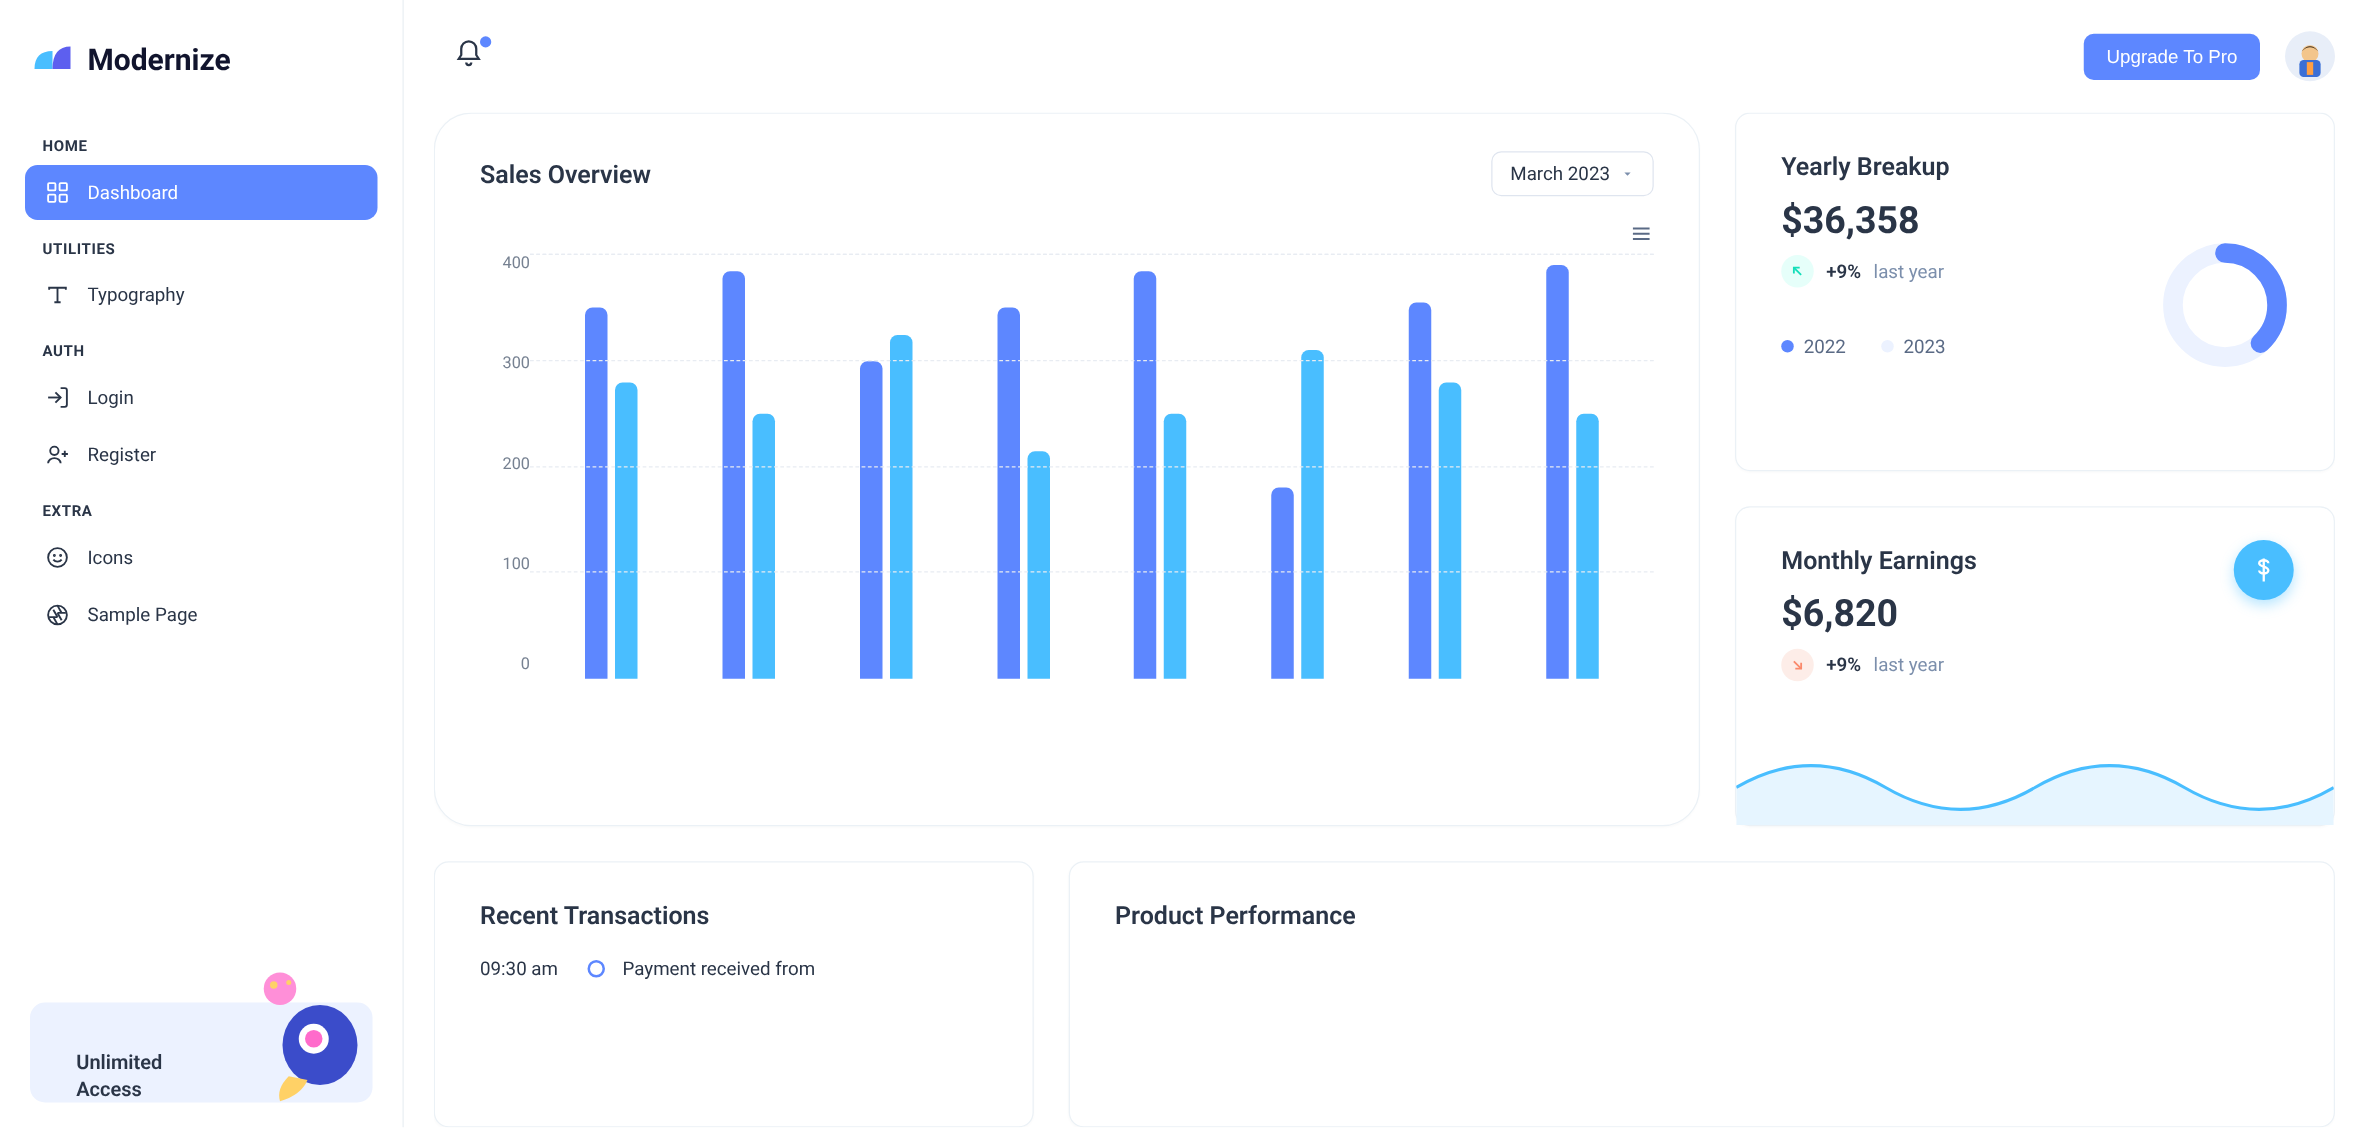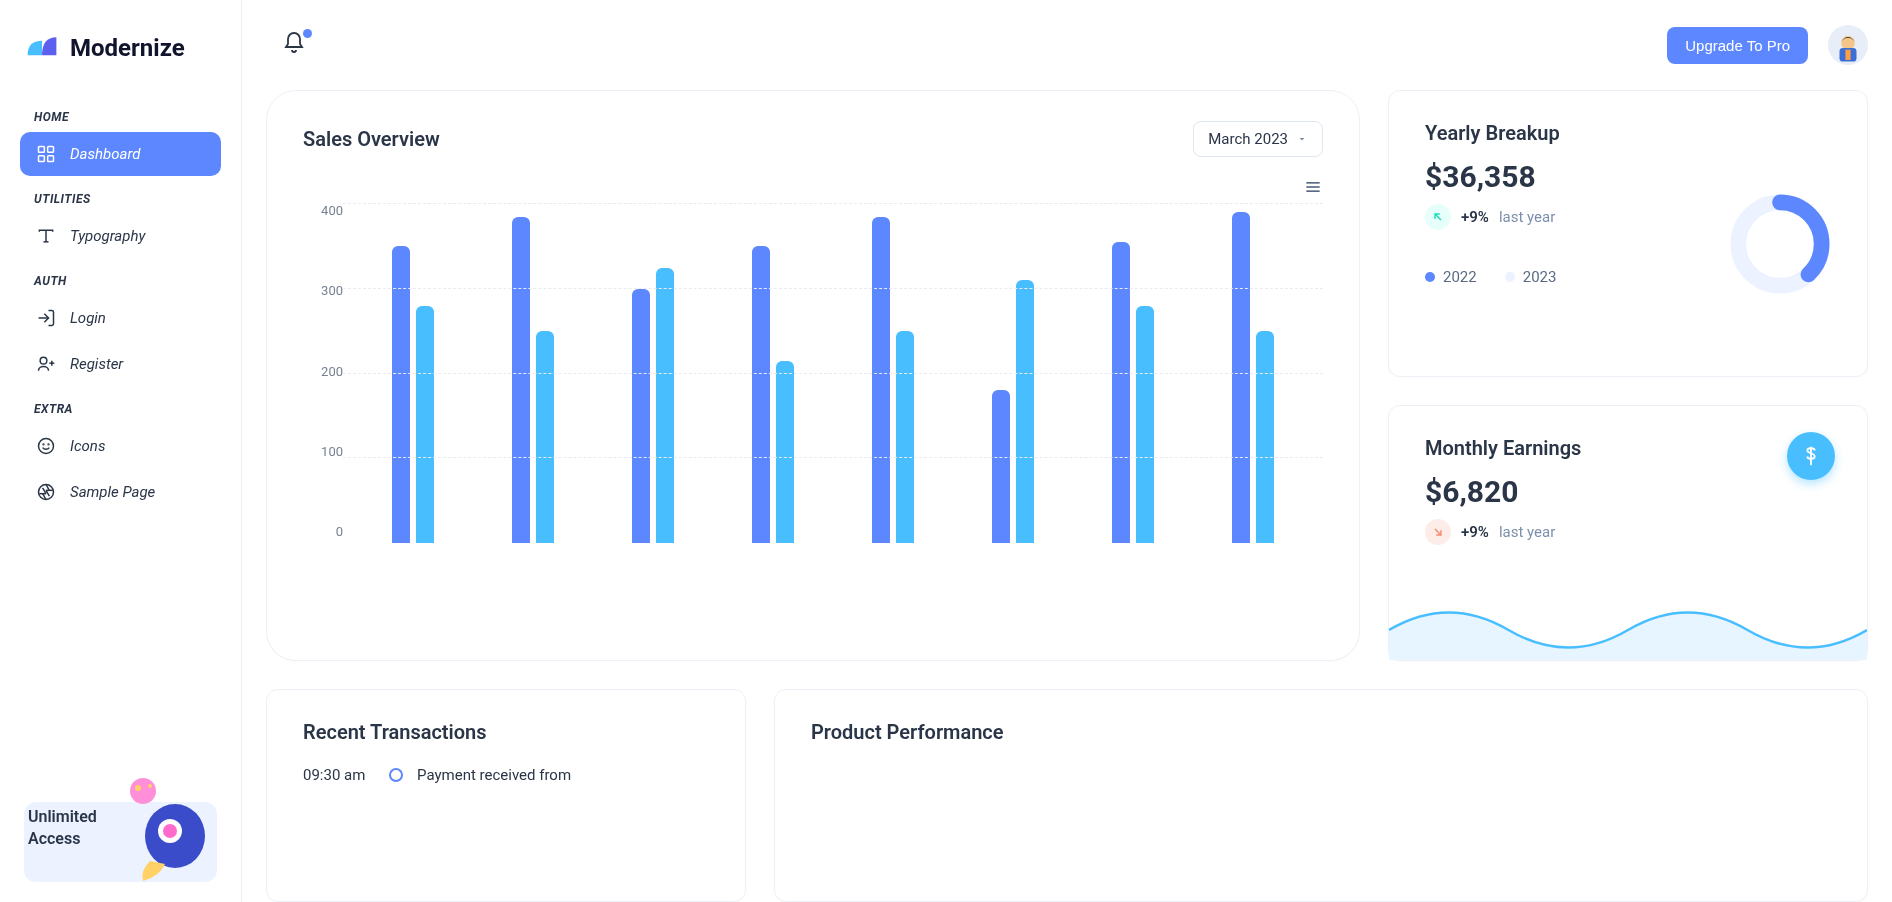--- a/index.html
+++ b/index.html
@@ -8,21 +8,21 @@
   background: #ffffff;
   color: #2a3547;
   display: flex;
   width: 1892px;
   height: 902px;
   overflow: hidden;
 }
 
 
 .sidebar {
-  width: 242px;
+  width: 323px;
   background: #ffffff;
   border-right: 1px solid #eaeff4;
   padding: 20px 0;
   display: flex;
   flex-direction: column;
   position: relative;
 }
 .brand {
   display: flex;
   align-items: center;
@@ -35,21 +35,20 @@
   position: relative;
 }
 .brand-logo svg { width: 100%; height: 100%; }
 .brand-name {
   font-size: 24px;
   font-weight: 700;
   color: #11142d;
 }
 .nav-section {
   padding: 0 20px;
-  font-style: italic;
 }
 .nav-label {
   font-size: 12px;
   font-weight: 700;
   color: #2a3547;
   letter-spacing: 0.5px;
   padding: 14px 14px 8px 14px;
 }
 .nav-item {
   display: flex;
@@ -73,21 +72,21 @@
   align-items: center;
   justify-content: center;
 }
 .nav-item .nav-icon svg { width: 100%; height: 100%; }
 .nav-item.active .nav-icon svg { stroke: #ffffff; }
 
 .promo-card {
   margin: auto 24px 0 24px;
   background: #ecf2ff;
   border-radius: 12px;
-  padding: 4px;
+  padding: 37px;
   position: relative;
   overflow: visible;
   height: 80px;
 }
 .promo-title {
   font-size: 16px;
   font-weight: 600;
   line-height: 1.35;
   color: #2a3547;
   max-width: 120px;

